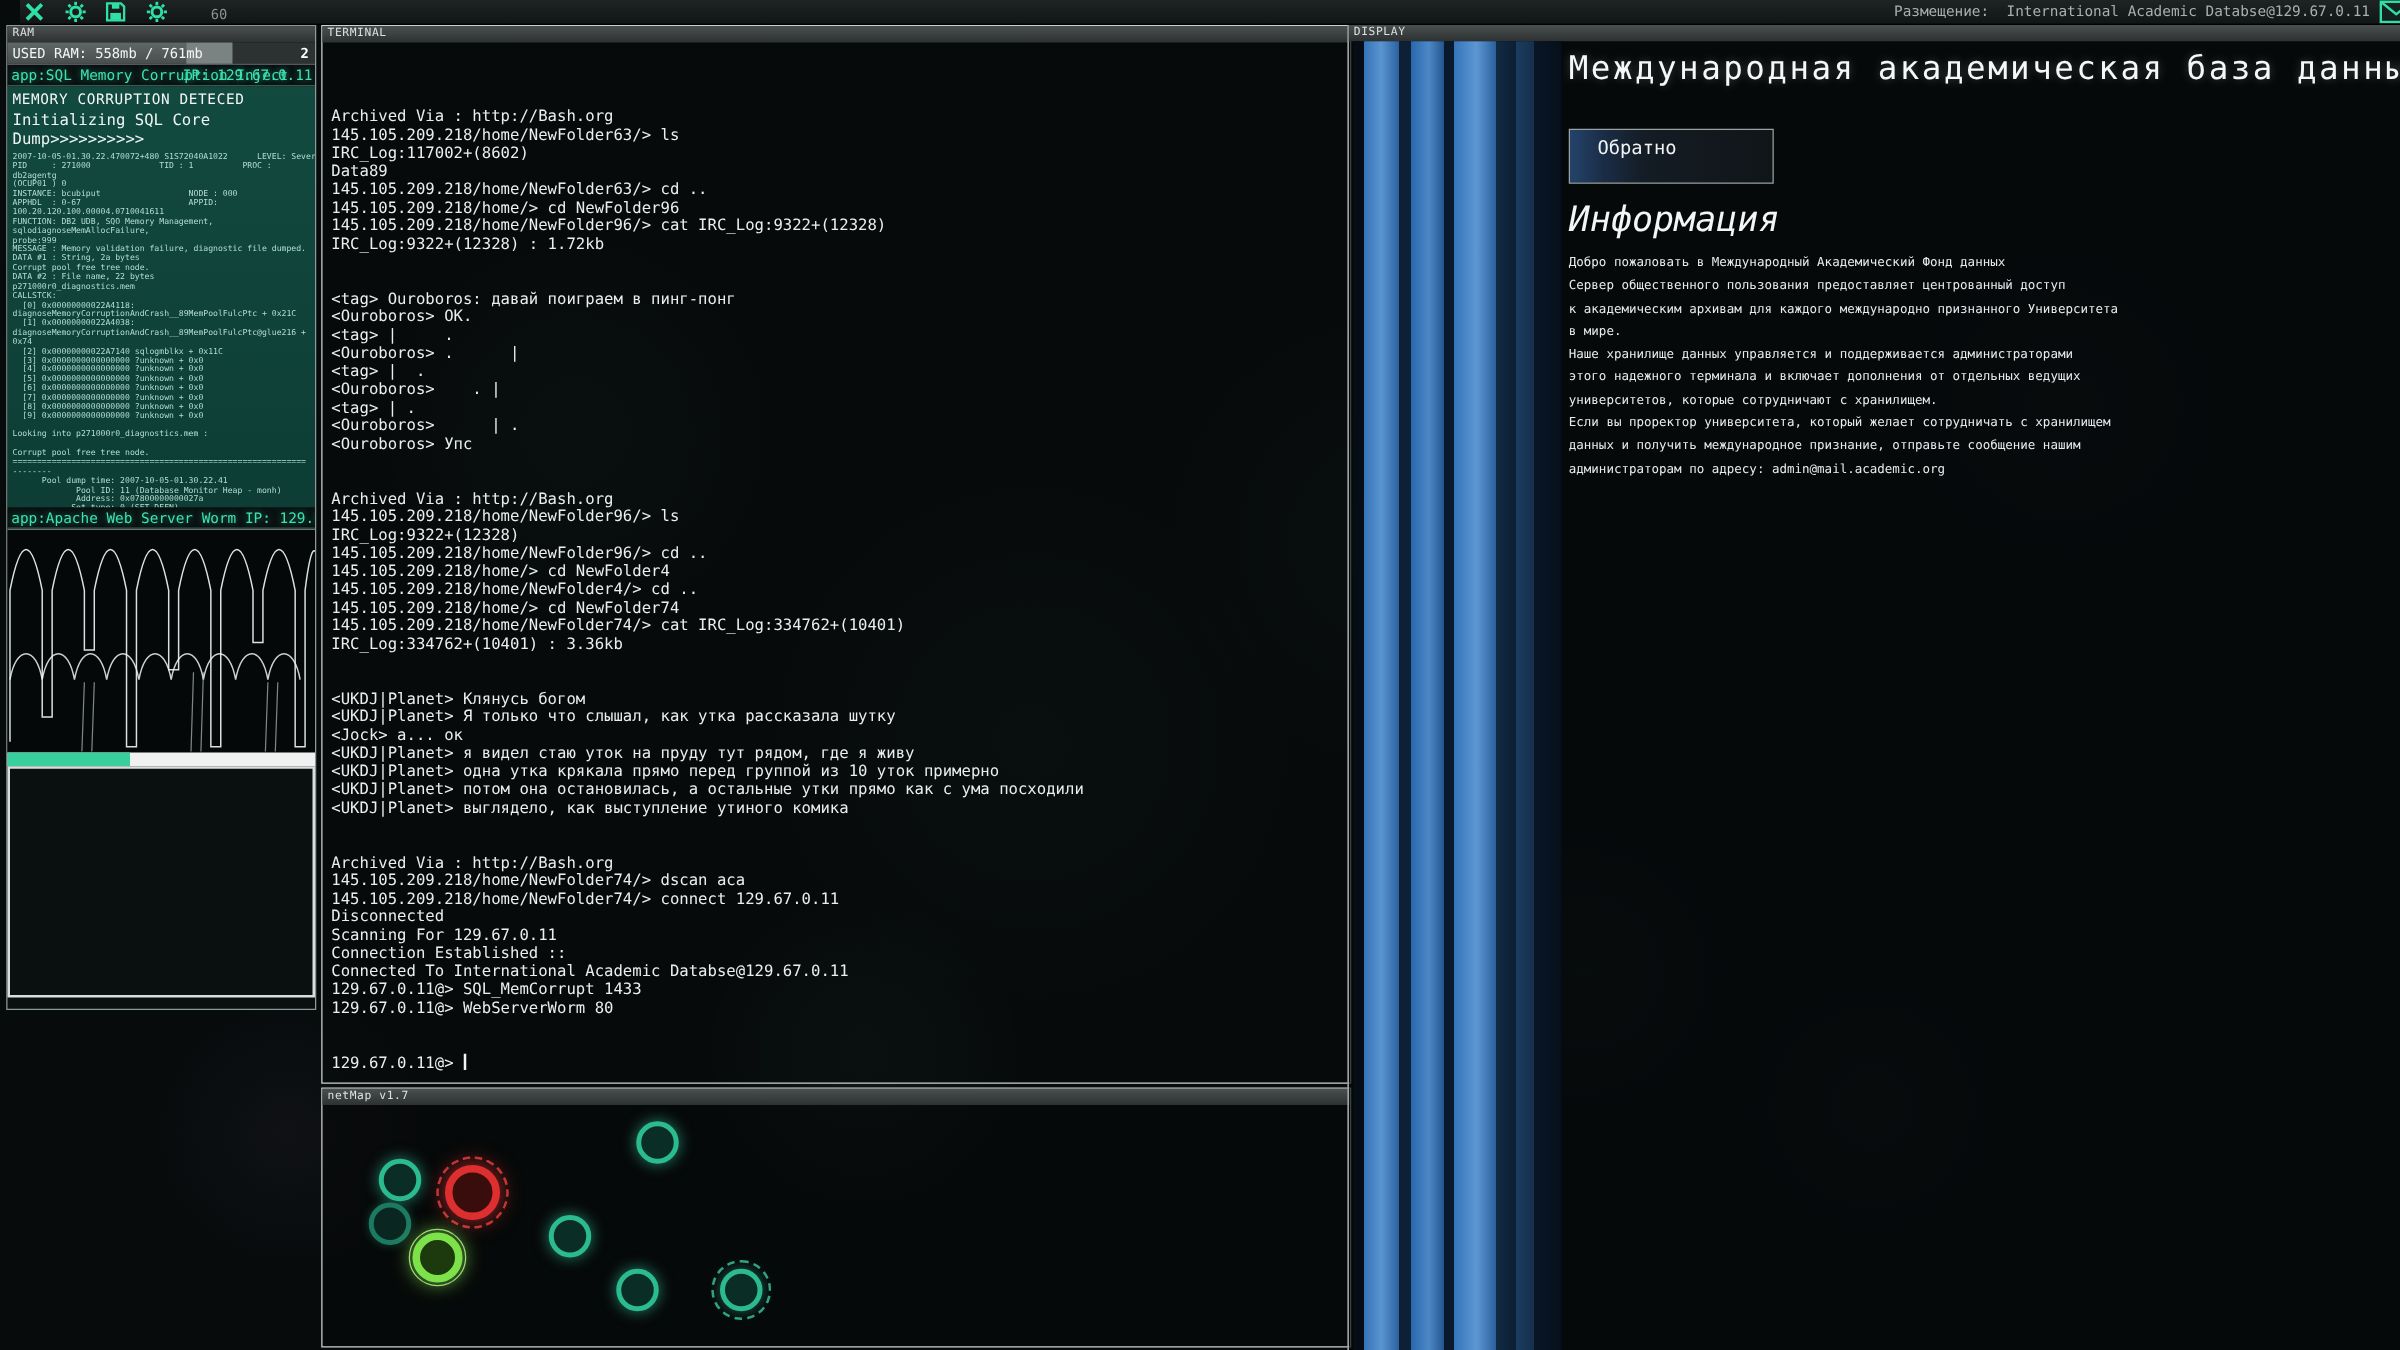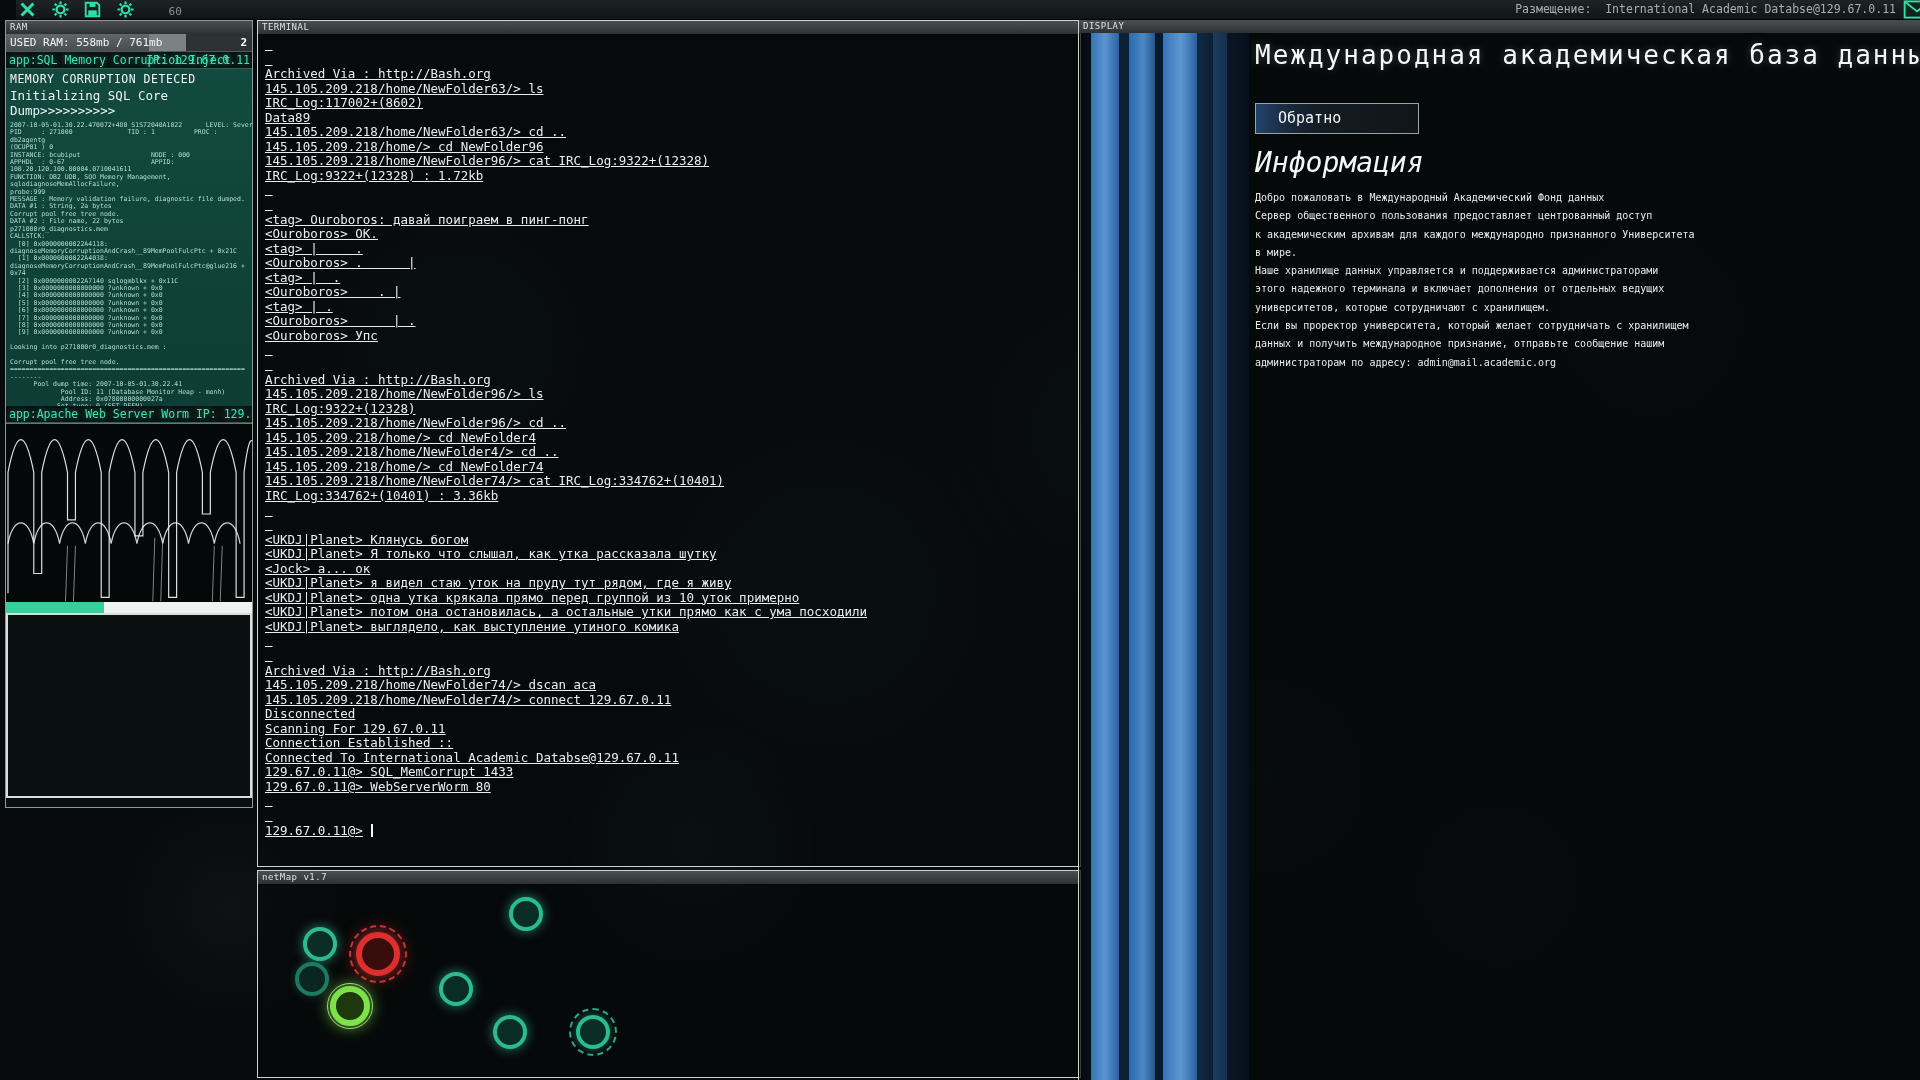--- a/index.html
+++ b/index.html
@@ -51,21 +51,21 @@
 
   
   #trace{position:absolute;left:6px;top:925px;z-index:3;color:#e31414;}
   #trace .t-lbl{font-size:30px;font-weight:bold;letter-spacing:7px;text-shadow:0 0 10px rgba(230,30,30,.45);}
   #trace .t-val{font-size:88px;font-weight:800;letter-spacing:0px;line-height:80px;margin-top:6px;
     text-shadow:0 0 14px rgba(230,30,30,.5);transform:scaleY(1.05);transform-origin:top left;}
 
   
   #terminal{position:absolute;left:257px;top:20px;width:824px;height:847px;z-index:4;
     background:rgba(7,11,11,.55);border:1px solid #cdd3d3;box-sizing:border-box;}
-  #term-body{padding:4px 0 0 7px;text-decoration:underline;}
+  #term-body{padding:23px 0 0 7px;}
   .tline{white-space:pre;font-size:12.5px;line-height:14.55px;color:#eaeeee;}
   .prompt-row{display:flex;align-items:center;}
   .cursor{display:inline-block;width:2px;height:13px;background:#f2f5f5;margin-left:8px;}
 
   
   #netmap{position:absolute;left:257px;top:870px;width:824px;height:208px;z-index:4;
     background:rgba(6,9,9,.6);border:1px solid #cdd3d3;box-sizing:border-box;}
   #nm-body{position:relative;width:100%;height:193px;}
   .node{position:absolute;width:26px;height:26px;border-radius:50%;transform:translate(-50%,-50%);cursor:pointer;}
   .node::before{content:"";position:absolute;border-radius:50%;}
@@ -88,21 +88,21 @@
       #0d2036 36px,#0d2036 46px,
       #2a68ae 46px,#4d88c6 60px,#24578f 72px,
       #0a1a2c 72px,#0a1a2c 80px,
       #3574ba 80px,#5d97d2 98px,#2a5f9e 114px,
       #112b44 114px,#0c1e32 130px,
       #1b3c60 130px,#16304d 144px,
       #0a1626 144px,#06101c 166px);}
   #disp-content{position:absolute;left:176px;top:13px;right:8px;}
   #disp-title{margin-top:7px;font-size:26px;letter-spacing:2px;color:#f6f8f8;white-space:nowrap;
     text-shadow:0 0 8px rgba(255,255,255,.25);}
-  #back-btn{margin-top:33px;width:164px;height:31px;border:1px solid #9aa2a2;box-sizing:border-box;
+  #back-btn{margin-top:33px;width:164px;height:44px;border:1px solid #9aa2a2;box-sizing:border-box;
     background:linear-gradient(90deg,#24436b 0,#1a2c44 28px,#141c24 60px,#101518 100%);
     color:#f0f3f3;font-size:15px;line-height:29px;padding-left:22px;cursor:pointer;
     font-family:"DejaVu Sans Mono",monospace;}
   #info-head{margin-top:12px;font-size:28px;color:#f3f6f6;font-style:italic;}
   #info-body{margin-top:10px;}
   .iline{white-space:pre;font-size:10px;line-height:18.3px;color:#e8ecec;}
 
   svg{display:block;}
 </style>
 </head>

